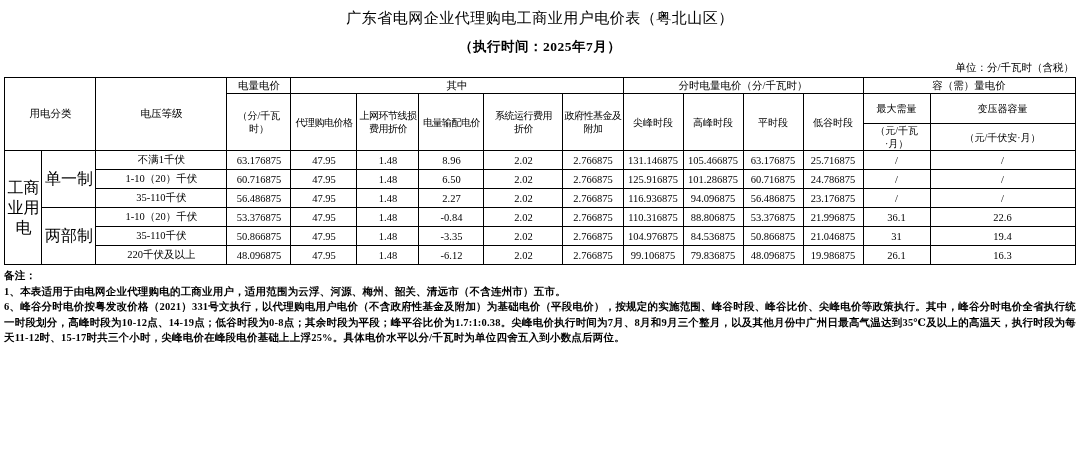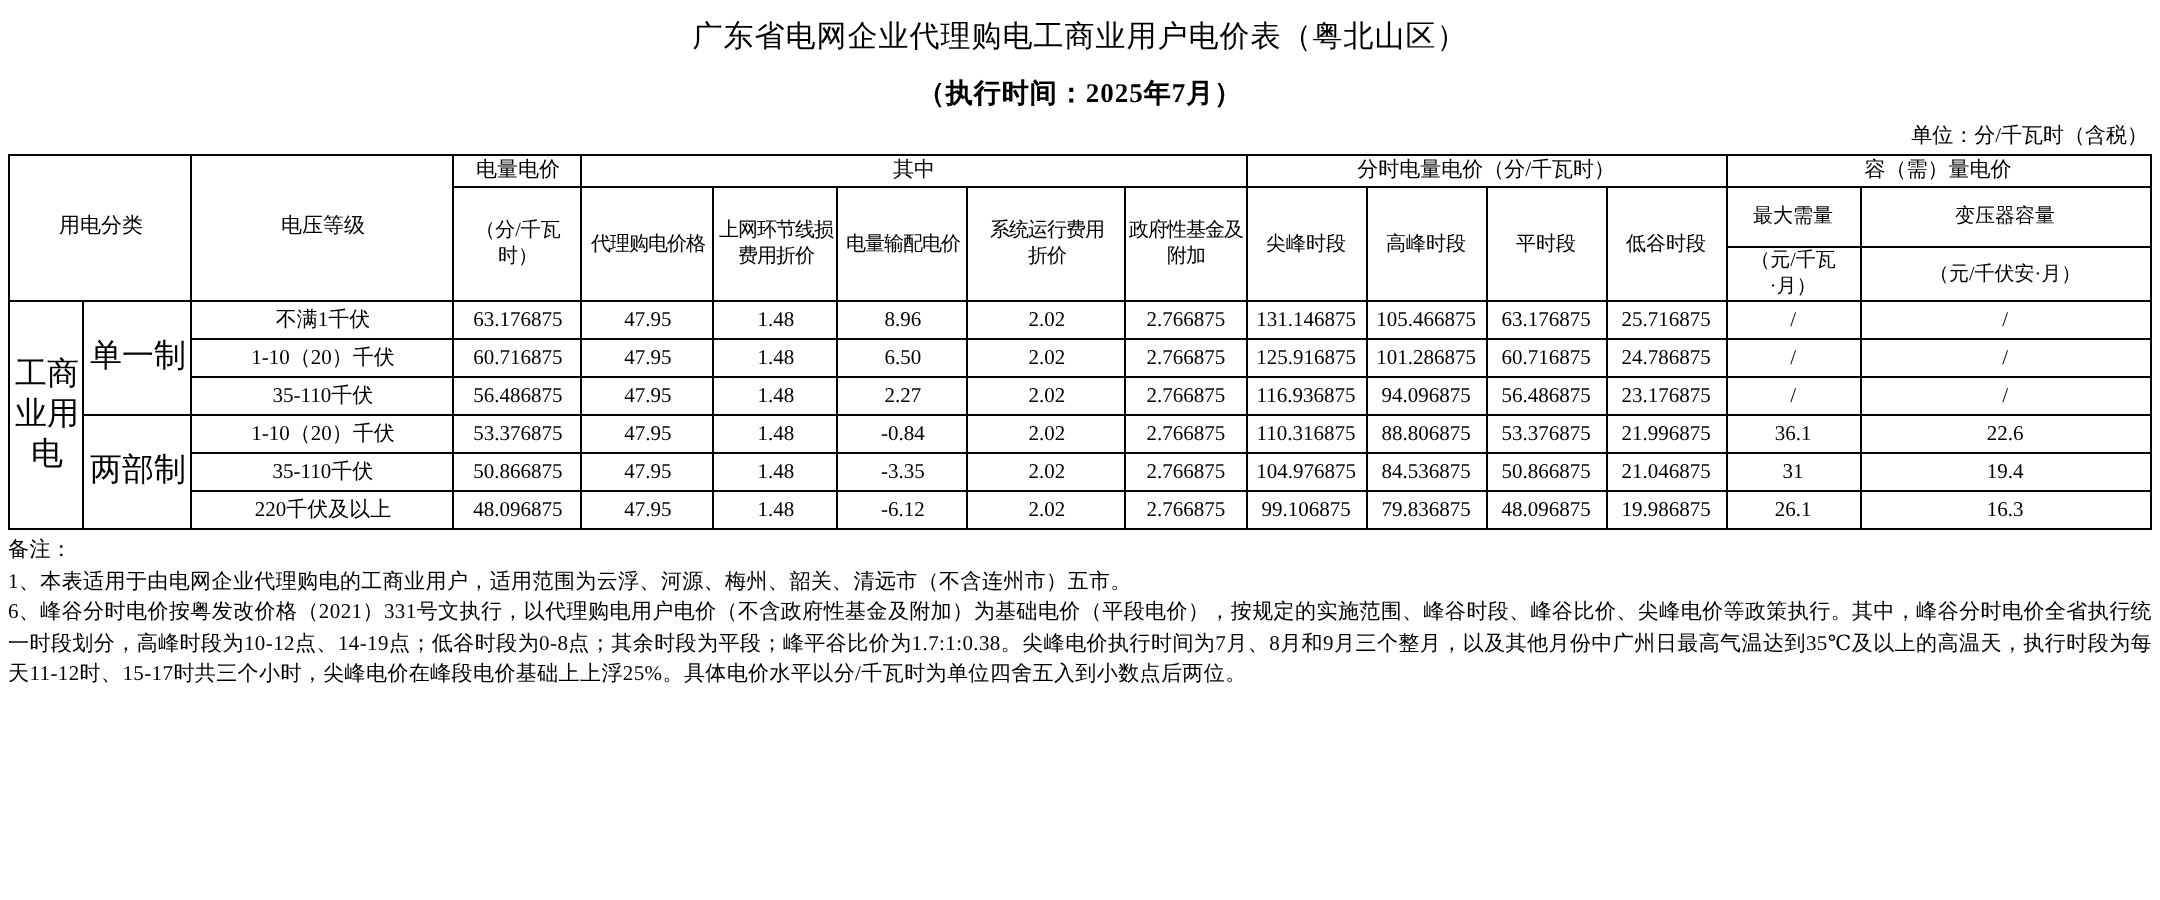--- a/index.html
+++ b/index.html
@@ -11,21 +11,21 @@
   table{border-collapse:collapse;table-layout:fixed;width:1070px;margin:0 auto;border:1.5px solid #000;}
   th,td{border:1px solid #000;text-align:center;vertical-align:middle;font-weight:normal;padding:0;overflow:hidden;}
   th{font-size:10px;white-space:pre-line;line-height:1.3;}
   th.grp{font-size:10.5px;}
   th.sub{letter-spacing:-0.5px;}
   td{font-size:10.5px;}
   tr.hr1{height:16px;} tr.hr2{height:30px;} tr.hr3{height:17px;}
   tr.data{height:19px;}
   td.cat{font-size:16px;line-height:1.25;padding:0 2px;}
   .notes{width:1072px;margin:3px auto 0;font-size:10.5px;line-height:15.5px;letter-spacing:.2px;}
-  .notes .note{text-align:justify;}
+  .notes .note{text-align:justify;font-weight:bold;}
 </style>
 </head>
 <body>
 
 <div class="page">
   <div class="title">广东省电网企业代理购电工商业用户电价表（粤北山区）</div>
   <div class="subtitle">（执行时间：2025年7月）</div>
   <div class="unit">单位：分/千瓦时（含税）</div>
 
   <table>

